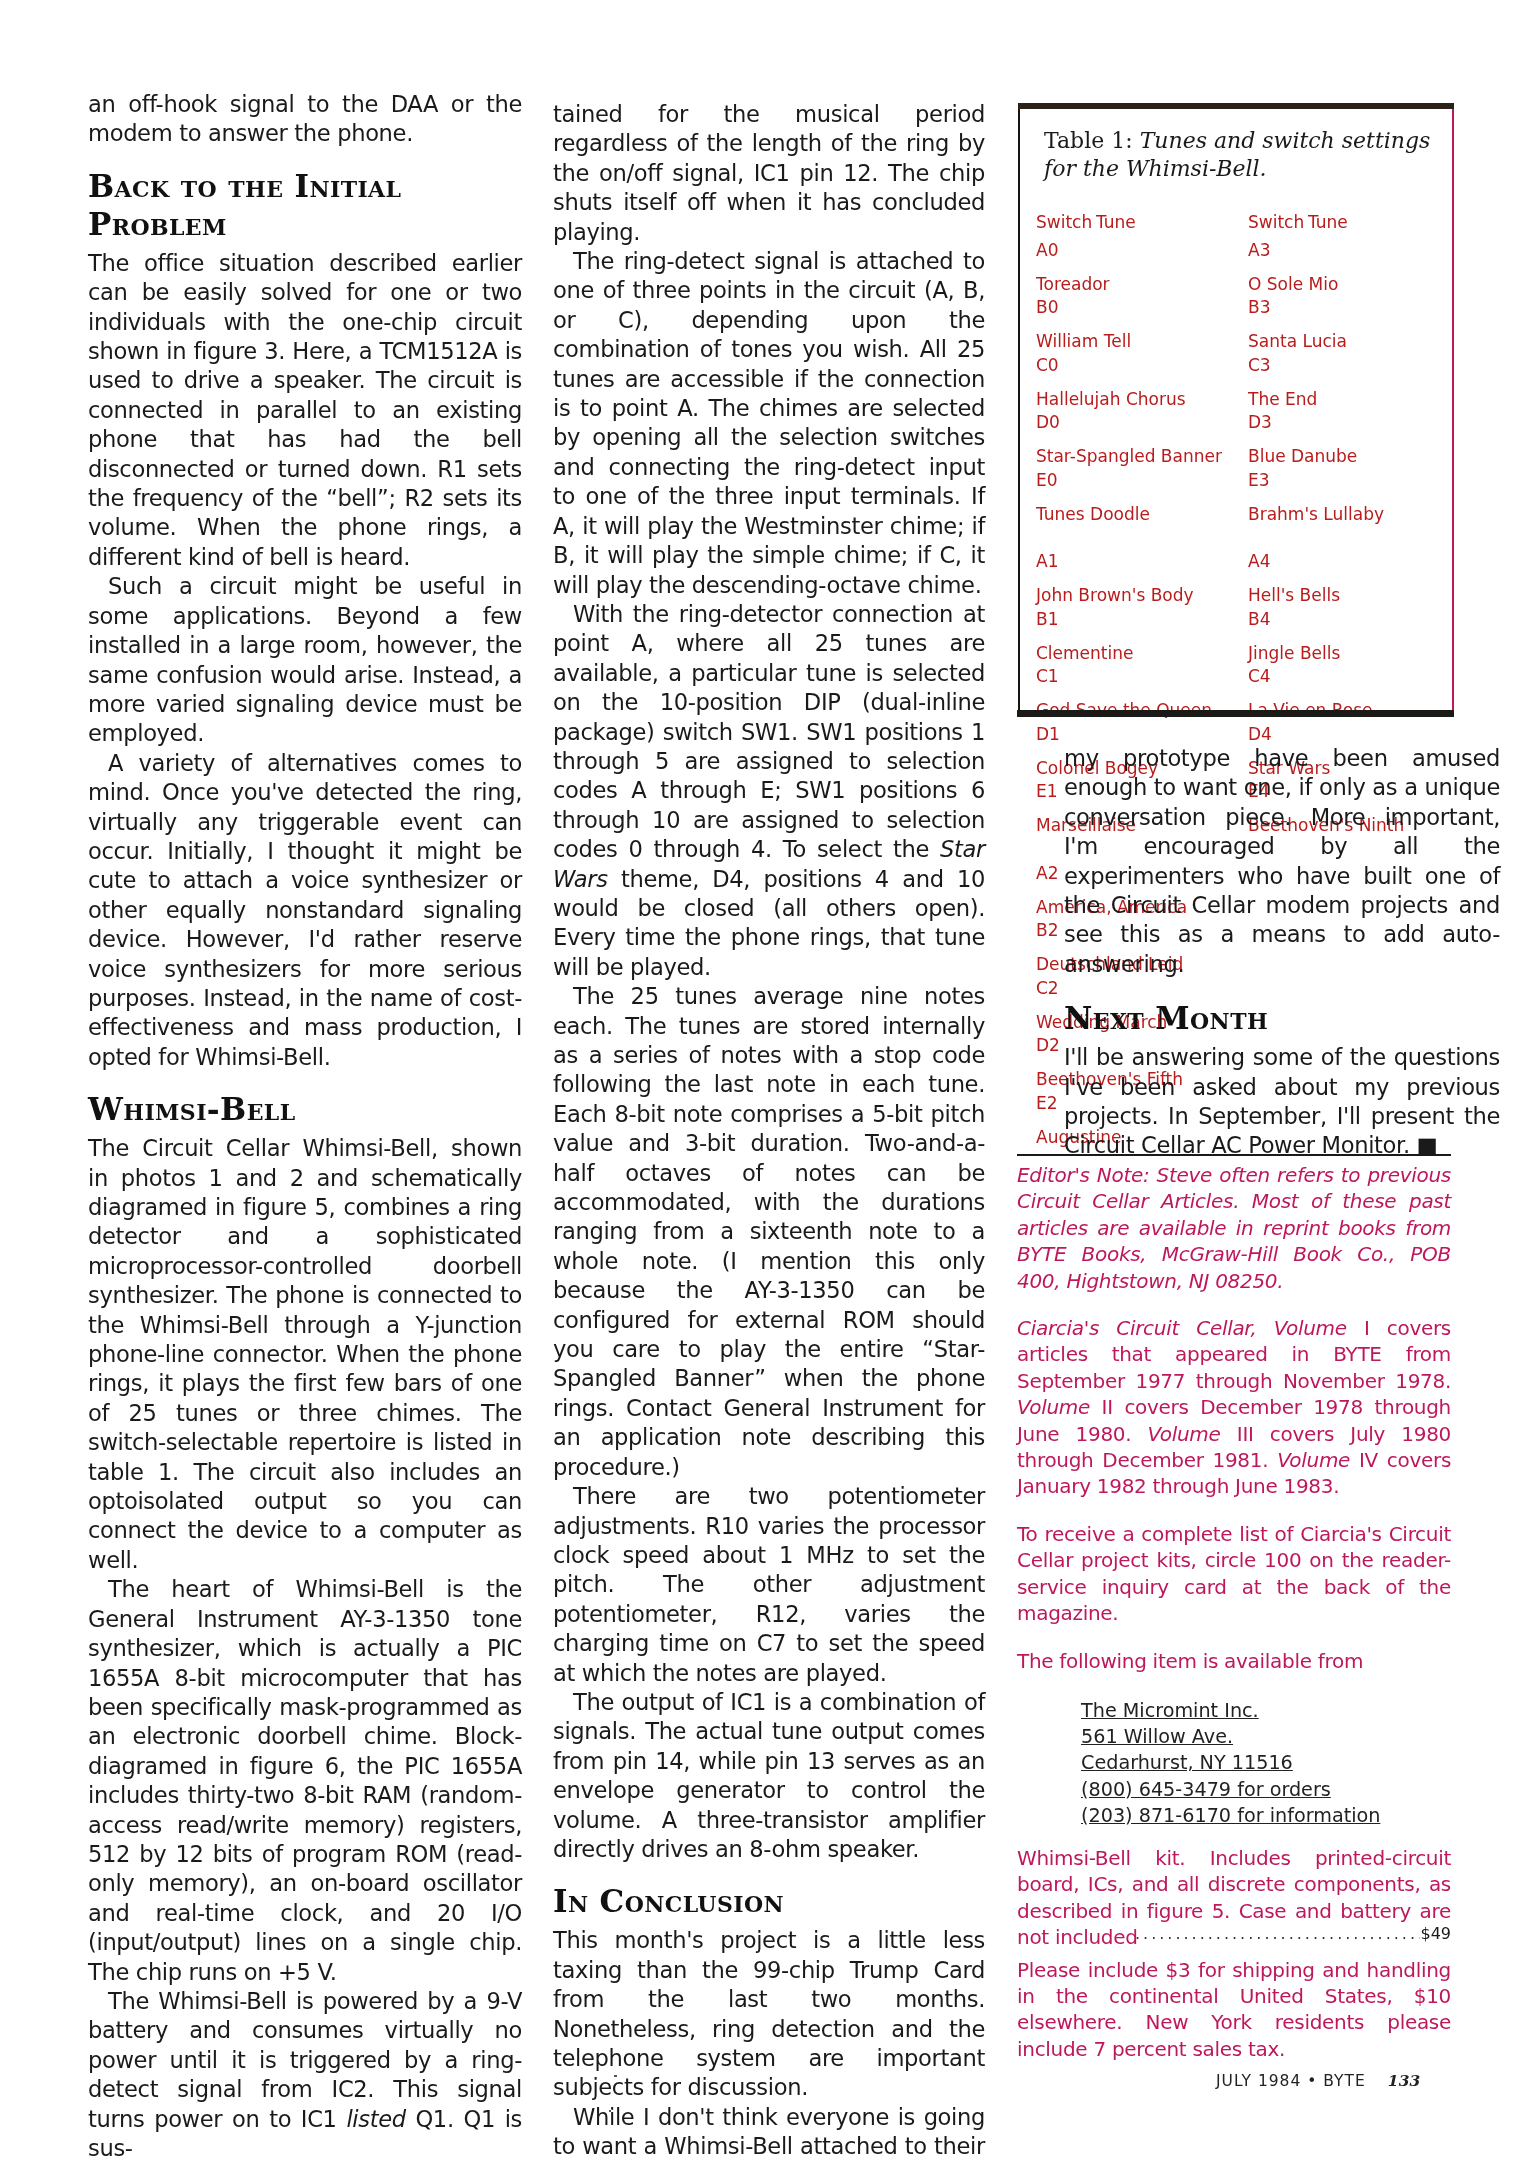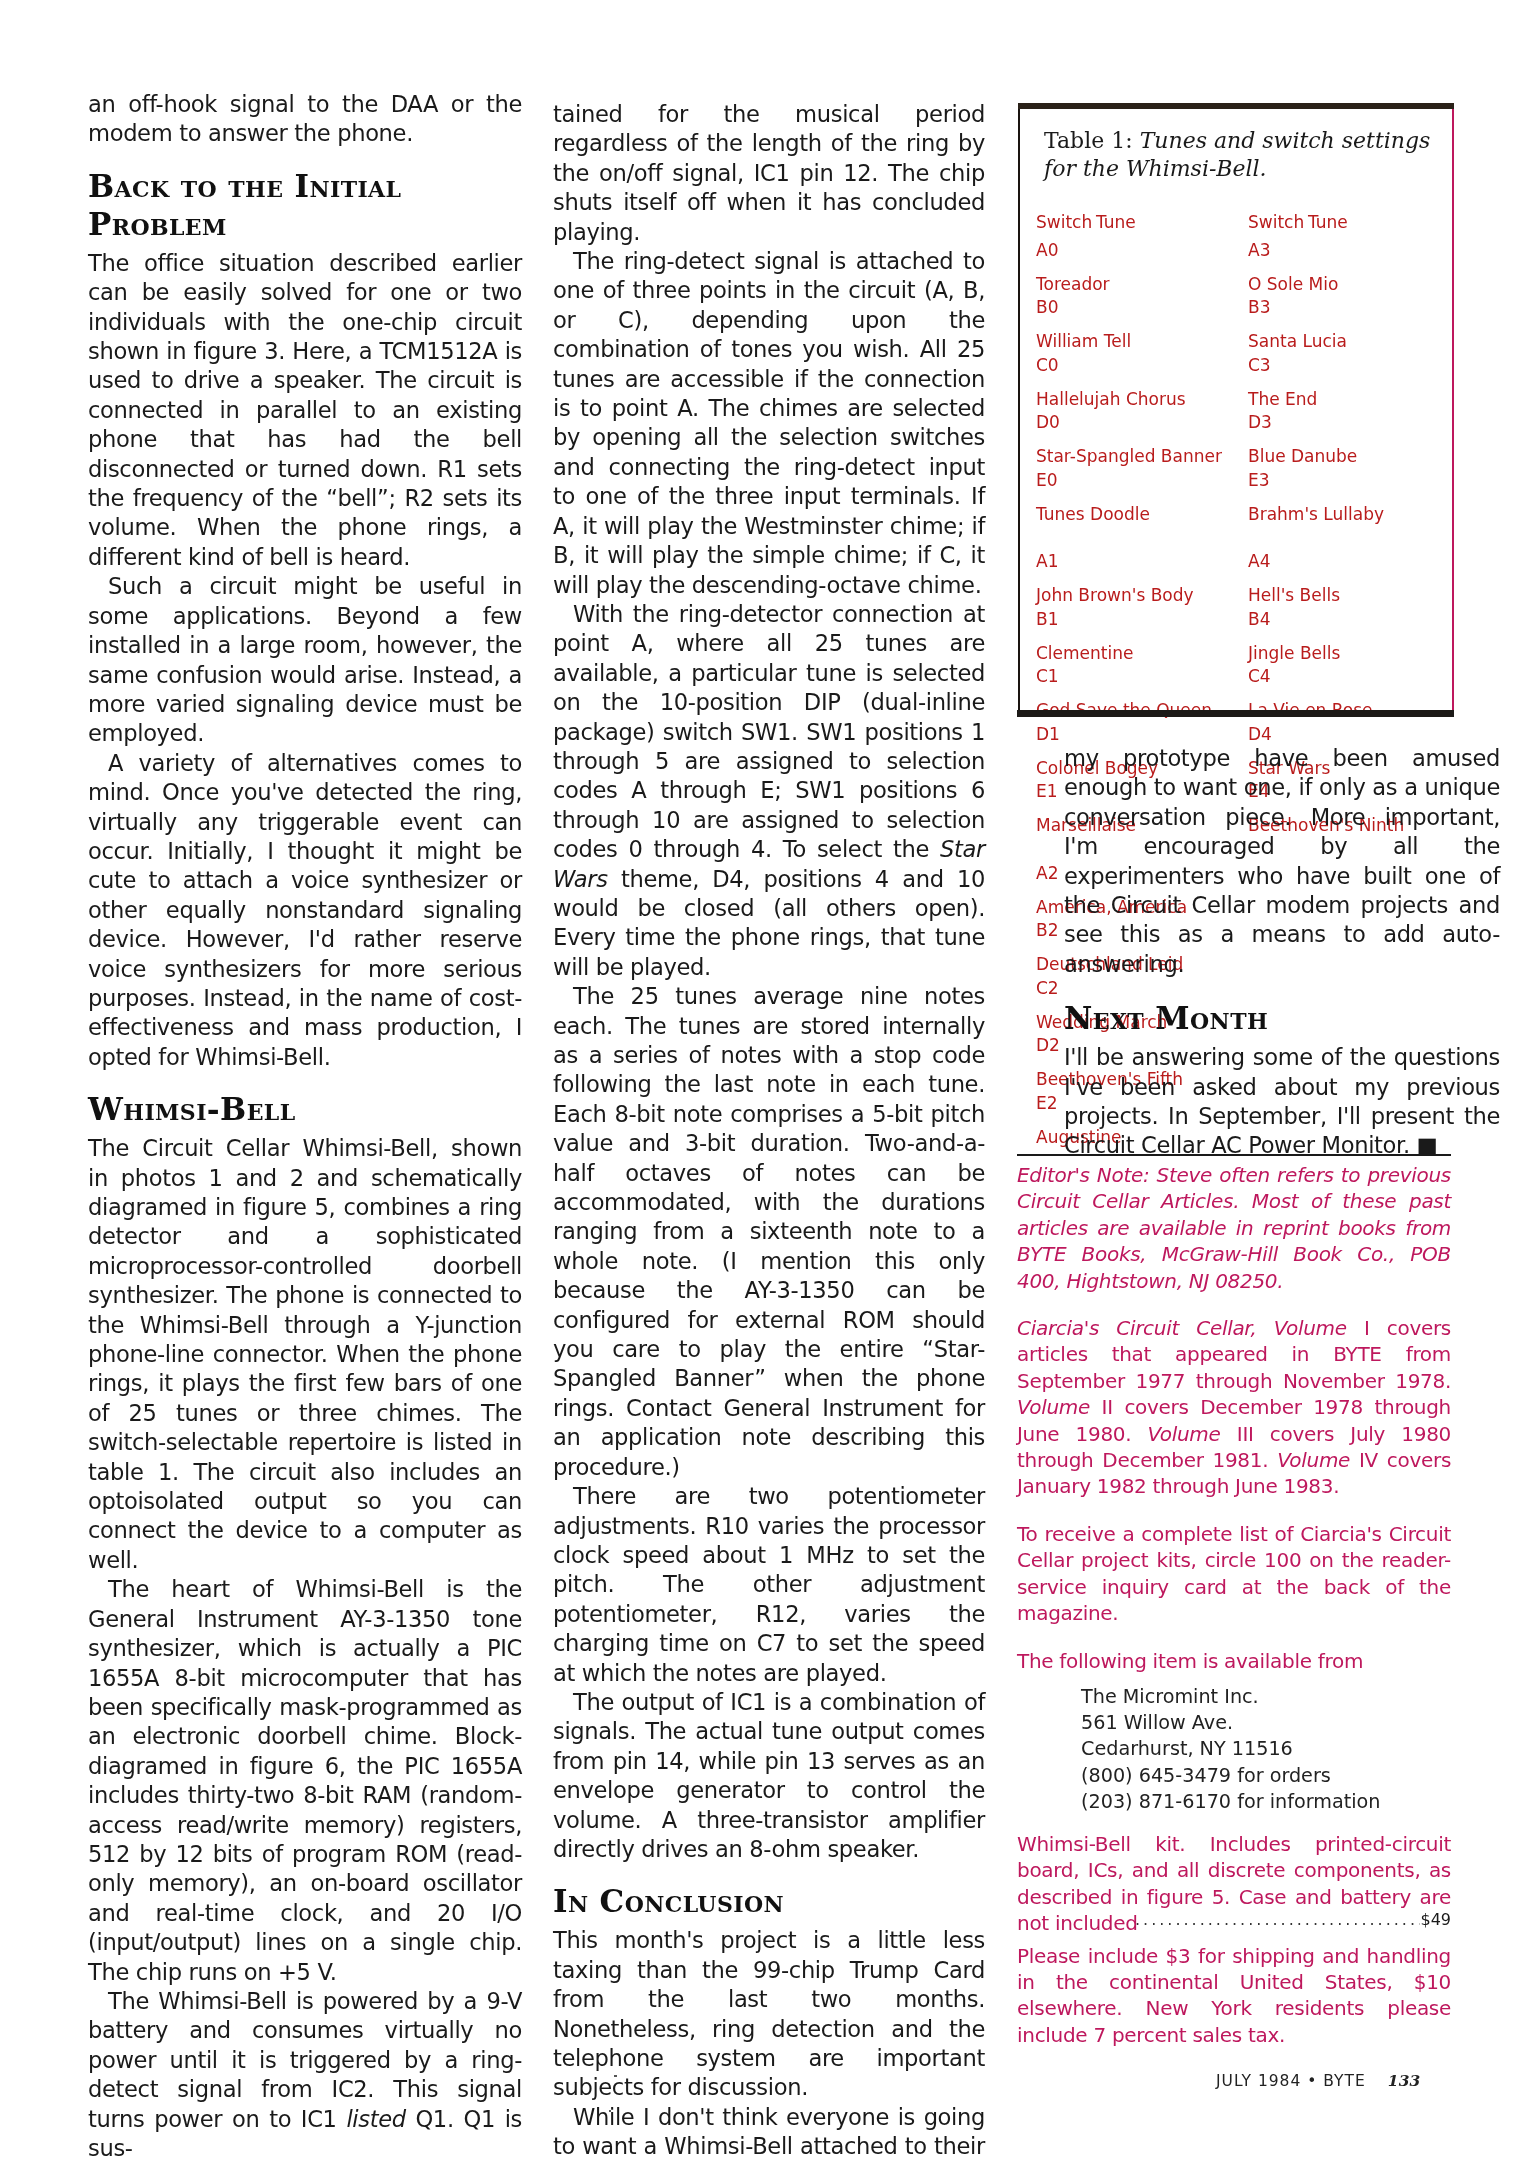--- a/index.html
+++ b/index.html
@@ -33,22 +33,22 @@
   .tgroup { margin-bottom: 24px; }
   .trow { display: flex; flex-direction: column; }
   .trow .code { width: 34px; flex: 0 0 34px; }
   .trow .tune { flex: 1; }
 
   #col3-body { position: absolute; left: 1017px; top: 744px; width: 436px; margin-left: 47px; }
   #col3-body h2.sec { margin-top: 20px; }
   #editor-rule { position: absolute; left: 1017px; top: 1154px; width: 434px; height: 2px; background: #1a1a1a; }
   #notes { position: absolute; left: 1017px; top: 1162px; width: 434px; }
   p.note { margin: 0 0 21px 0; font-size: 20px; line-height: 26.4px; text-align: justify; letter-spacing: -0.3px; color: #be185d; }
-  p.note.tight { margin-bottom: 10px; }
-  .addr { margin: 0 0 16px 64px; font-size: 19.2px; line-height: 26.2px; color: #222; }
+  p.note.tight { margin-bottom: 24px; }
+  .addr { margin: 0 0 16px 64px; font-size: 19.2px; line-height: 26.2px; color: #222; text-decoration: underline; }
   .price-line { display: flex; align-items: baseline; }
   .price-line .dots { flex: 1; overflow: hidden; white-space: nowrap; letter-spacing: 3px; color: #333; }
   .price-line .price { flex: 0 0 auto; }
 
   #footer { position: absolute; left: 1216px; top: 2071px; font-size: 15.5px; letter-spacing: 1px; color: #222; }
   #footer .pg { font-family: "DejaVu Serif", serif; font-weight: bold; font-style: italic; margin-left: 22px; letter-spacing: 0; }
   .speck { position: absolute; width: 3px; height: 2px; background: #555; }
 </style>
 </head>
 <body>

